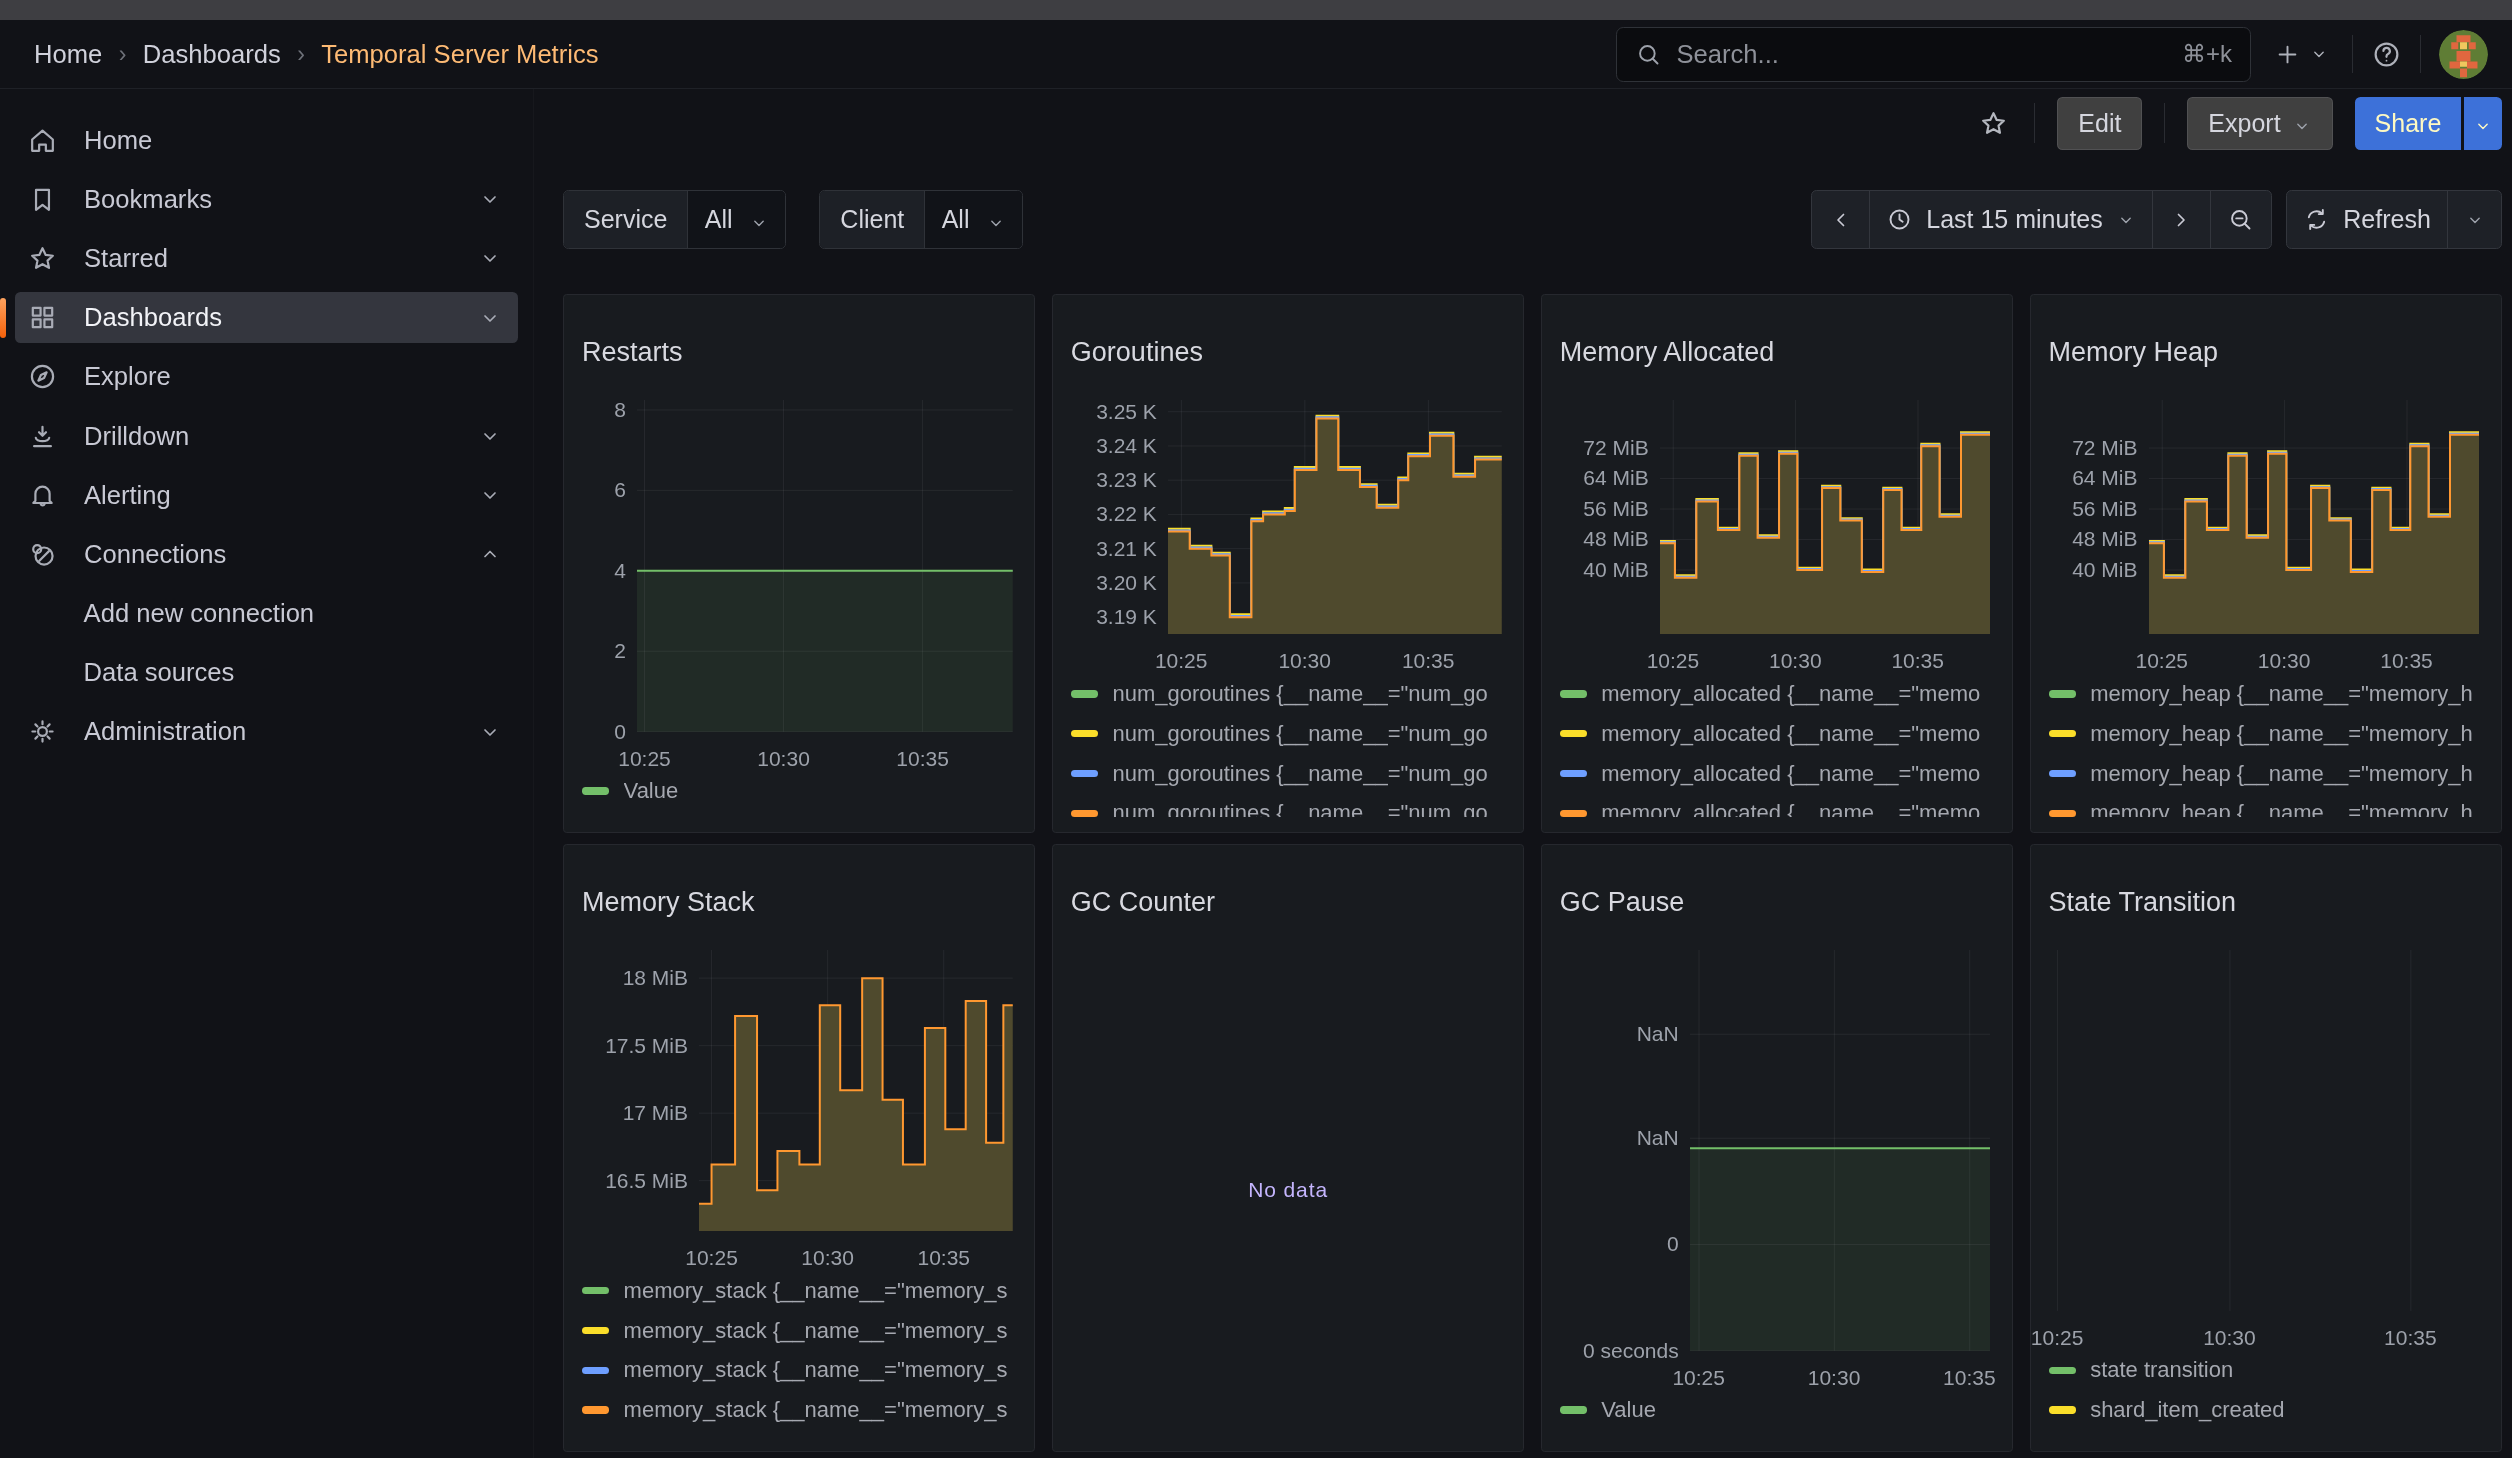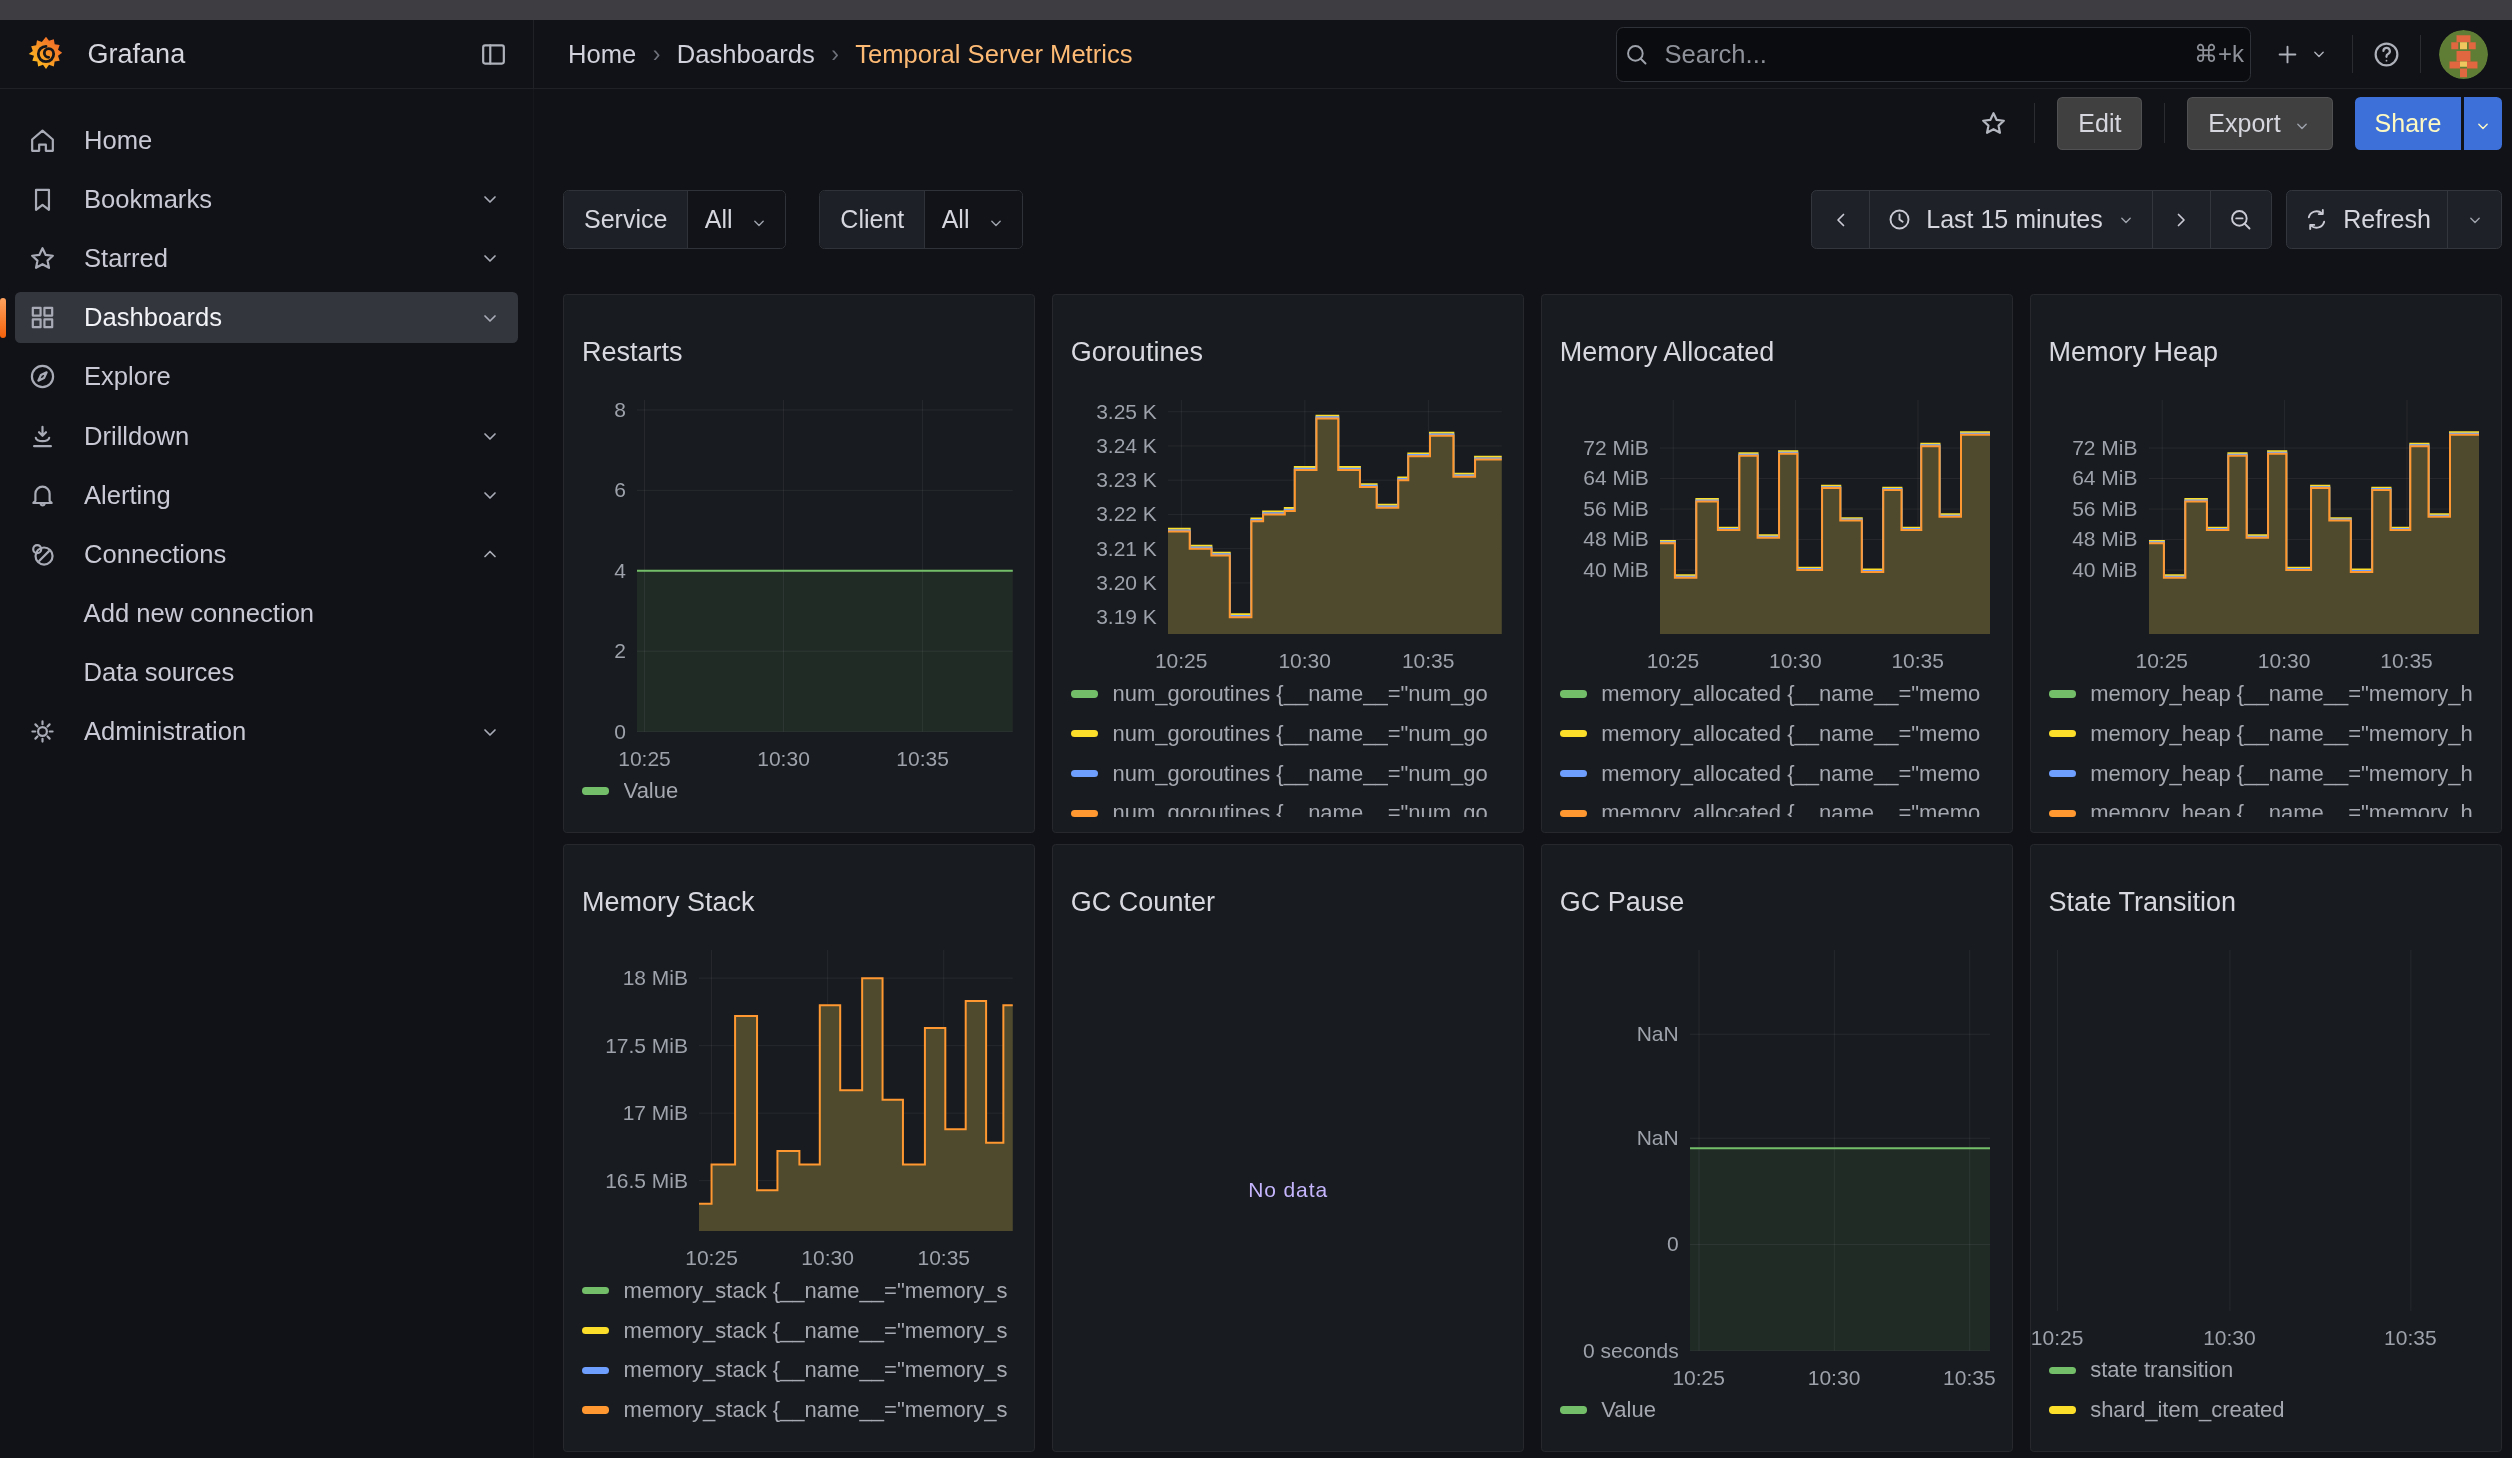--- a/index.html
+++ b/index.html
@@ -15,21 +15,21 @@
   .ic{display:inline-block;}
   .ic svg{width:100%;height:100%;fill:none;stroke:currentColor;stroke-width:1.7;stroke-linecap:round;stroke-linejoin:round;}
   .ic-34{width:31px;height:31px;}.ic-30{width:27px;height:27px;}.ic-26{width:24px;height:24px;}.ic-22{width:20px;height:20px;}
   .header-right{flex:1;display:flex;align-items:center;justify-content:space-between;padding-right:24px;}
   .breadcrumb{display:flex;align-items:center;gap:16.4px;font-size:25.6px;margin-left:34px;}
   .crumb{color:#D0D1DB;cursor:pointer;}
   .crumb.current{color:#fdba74;}
   .crumb-sep{color:#6e7179;font-size:23px;}
   .header-actions{display:flex;align-items:center;gap:18px;}
   .searchbox{width:635px;height:55px;background:#0b0c0f;border:0.9px solid #2f3238;border-radius:7.3px;
-             display:flex;align-items:center;padding:0 6px;gap:14.6px;box-sizing:border-box;cursor:text;}
+             display:flex;align-items:center;padding:0 18px;gap:14.6px;box-sizing:border-box;cursor:text;}
   .search-ph{font-size:25.6px;color:#8E9199;flex:1;}
   .search-sc{font-size:24px;color:#8E9199;}
   .plus-btn{display:flex;align-items:center;gap:7.3px;color:#AEB1BA;background:none;border:none;padding:0 5.5px;cursor:pointer;}
   .v-divider{width:0.9px;height:38px;background:#2a2c32;}
   .avatar{width:49px;height:49px;border-radius:50%;overflow:hidden;flex:0 0 49px;cursor:pointer;}
   .avatar svg{width:100%;height:100%;display:block;}
   .body{display:flex;height:1369px;background:#111217;}
   .sidebar{flex:0 0 534px;box-sizing:border-box;padding:25.6px 14.6px 0 14.6px;border-right:0.9px solid #17181d;}
   .nav-item{display:flex;align-items:center;height:51px;margin-bottom:8.2px;padding:0 16.4px 0 12.8px;border-radius:5.5px;
             color:#C8C9D4;font-size:25.6px;cursor:pointer;position:relative;}
@@ -78,41 +78,20 @@
   .dash{width:27px;height:7.3px;border-radius:3.7px;flex:0 0 27px;}
   .legend-text{font-size:22px;color:#A5A8B0;white-space:nowrap;overflow:hidden;}
   .no-data{flex:1;display:flex;align-items:center;justify-content:center;font-size:21px;color:#c4b5fd;letter-spacing:0.9px;}
 </style>
 </head>
 <body>
 
 <div class="top-strip"></div>
 
 <header class="header">
-  <div class="header-left">
-    <span class="logo">
-      <svg viewBox="0 0 24 24">
-        <defs>
-            <linearGradient id="gfl" x1="0" y1="1" x2="1" y2="0">
-          <stop offset="0" stop-color="#FCCA1F"></stop>
-              <stop offset="1" stop-color="#F15B2A"></stop>
-            </linearGradient>
-          </defs>
-        <path fill="url(#gfl)" stroke="none" d="M12 1.6l1.8 2.5 2.9-1 .5 3 3 .5-1 2.9 2.5 1.8-2.5 1.8 1 2.9-3 .5-.5 3-2.9-1-1.8 2.5-1.8-2.5-2.9 1-.5-3-3-.5 1-2.9L1.6 12l2.5-1.8-1-2.9 3-.5.5-3 2.9 1z"></path>
-        <path fill="none" stroke="#15161a" stroke-width="1.7" stroke-linecap="round" d="M12 7.4a4.6 4.6 0 1 0 4.6 4.6c0-1.8-1.2-3.2-3-3.2a2.6 2.6 0 0 0 0 5.2"></path>
-      </svg>
-    </span>
-    <span class="brand">Grafana</span>
-    <button class="icon-btn">
-      <span class="ic ic-34"><svg viewBox="0 0 24 24">
-            <rect x="4" y="5" width="16" height="14" rx="1.5"></rect>
-            <path d="M9.5 5v14"></path>
-          </svg></span>
-    </button>
-  </div>
   <div class="header-right">
     <nav class="breadcrumb" id="breadcrumb">
         <span class="crumb">Home</span>
         <span class="crumb-sep">›</span>
         <span class="crumb">Dashboards</span>
         <span class="crumb-sep">›</span>
         <span class="crumb current">Temporal Server Metrics</span>
       </nav>
     <div class="header-actions">
       <div class="searchbox">

